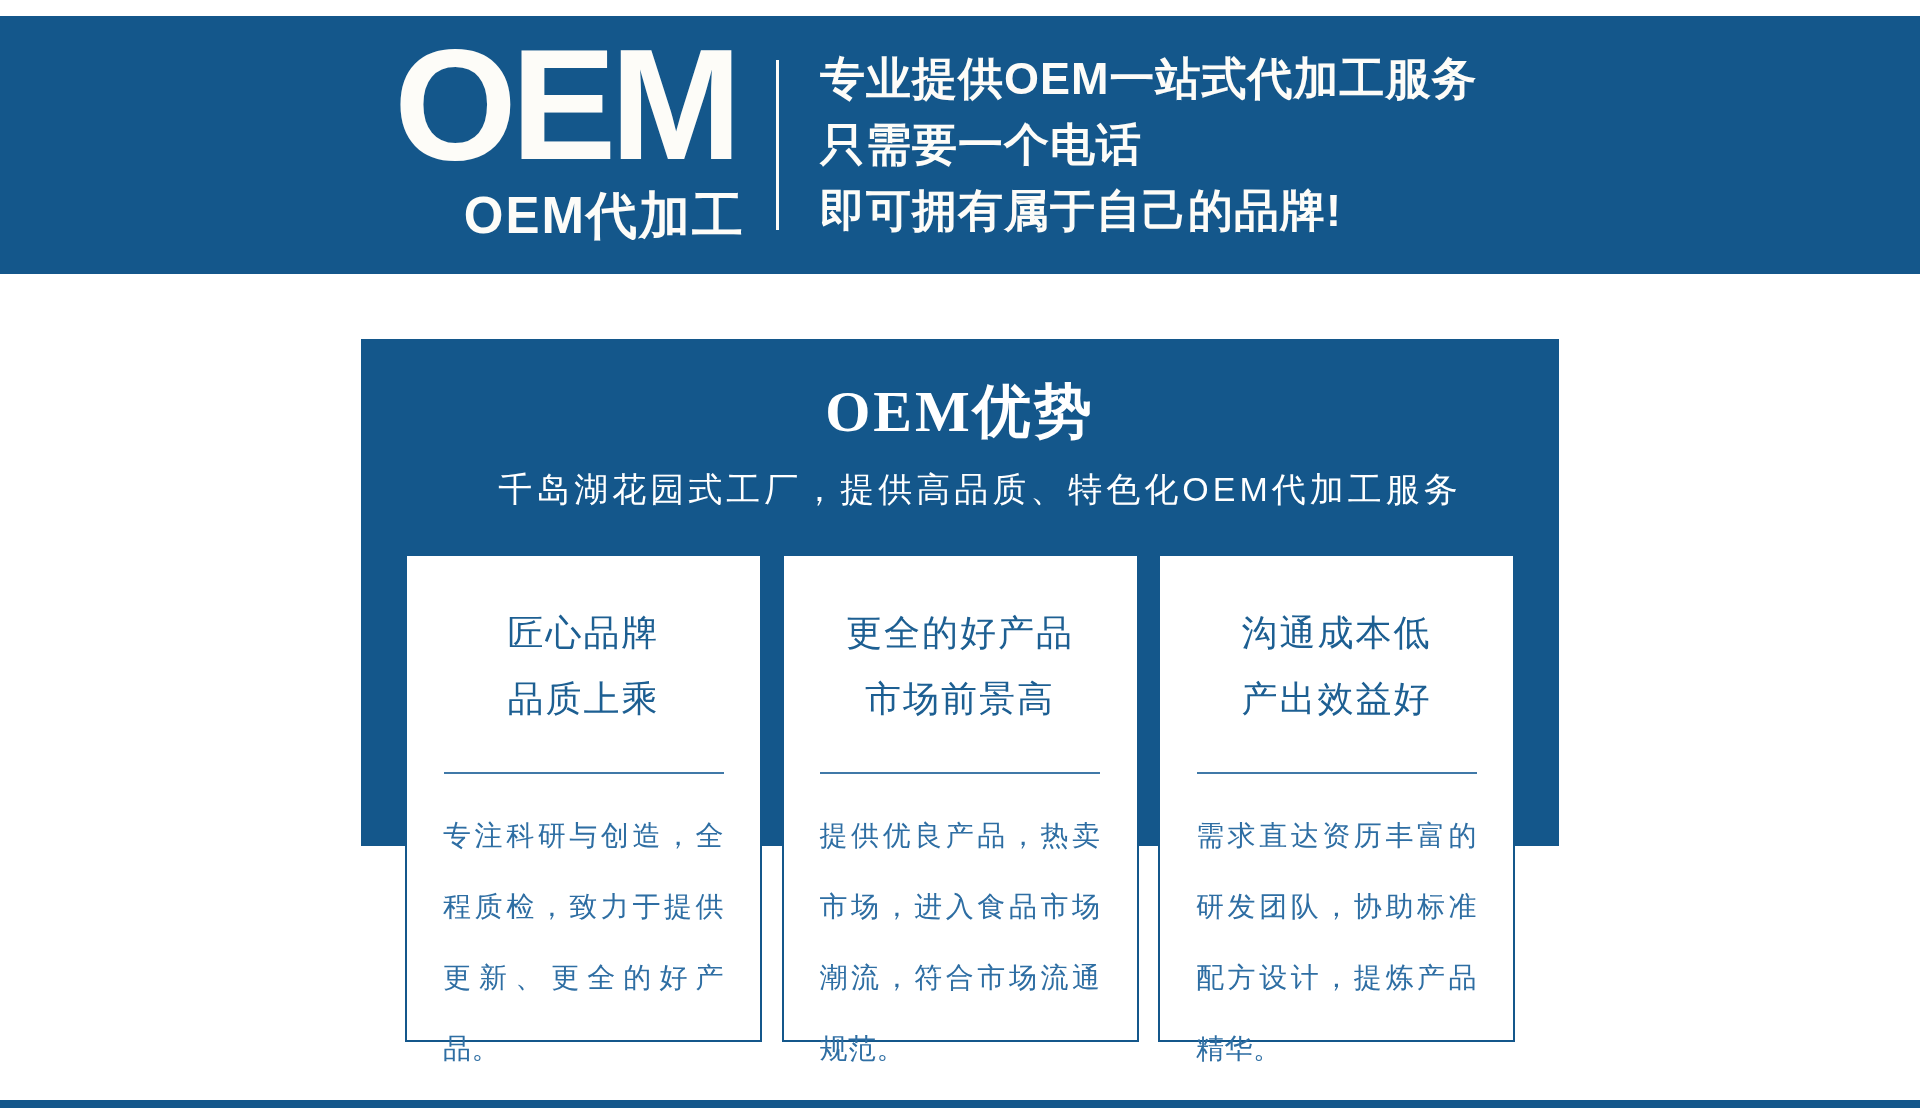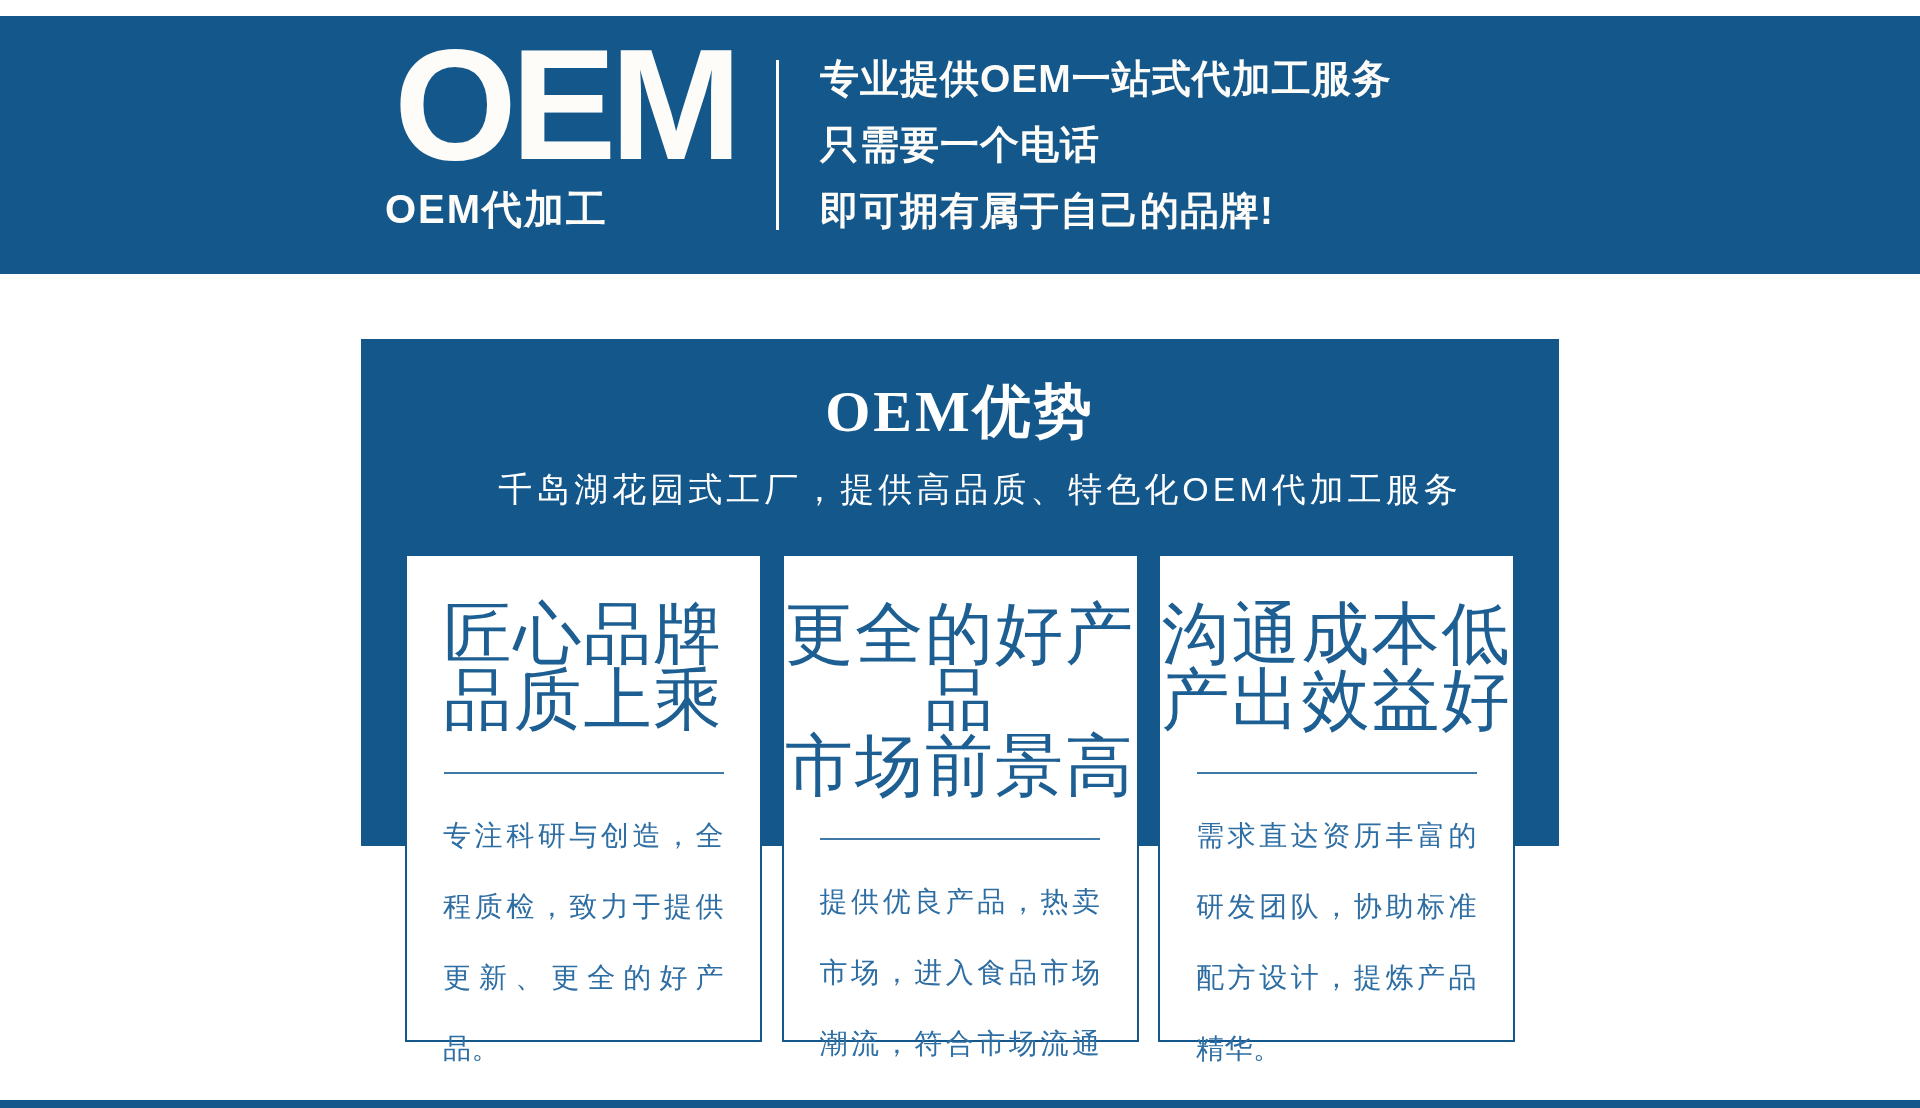--- a/index.html
+++ b/index.html
@@ -28,39 +28,39 @@
     color: #fdfcf8;
     font-size: 158px;
     line-height: 160px;
     font-weight: 800;
     letter-spacing: -6px;
   }
   .logo-sub {
     position: absolute;
     left: 385px; top: 166px;
     width: 360px;
-    text-align: left;
+    text-align: right;
     color: #fdfcf8;
-    font-size: 40px;
+    font-size: 51px;
     font-weight: 700;
     letter-spacing: 2px;
   }
   .banner-divider {
     position: absolute;
     left: 776px; top: 44px;
     width: 3px; height: 170px;
     background: #fdfcf8;
   }
   .banner-lines {
     position: absolute;
     left: 820px; top: 30px;
   }
   .banner-line {
     color: #fdfcf8;
-    font-size: 39px;
+    font-size: 45px;
     font-weight: 700;
     line-height: 66px;
     letter-spacing: 1px;
     white-space: nowrap;
   }
 
   
   .adv-box {
     position: absolute;
     left: 361px; top: 339px;
@@ -97,21 +97,21 @@
   }
   .card {
     width: 357px; height: 488px;
     background: #ffffff;
     border: 2px solid #14578b;
   }
   .card-heading {
     margin-top: 44px;
     text-align: center;
     color: #1d5f92;
-    font-size: 68px;
+    font-size: 36px;
     line-height: 66px;
     font-weight: 500;
     letter-spacing: 2px;
   }
   .card-divider {
     width: 280px; height: 2px;
     margin: 40px auto 0;
     background: #4079a8;
   }
   .card-body {

